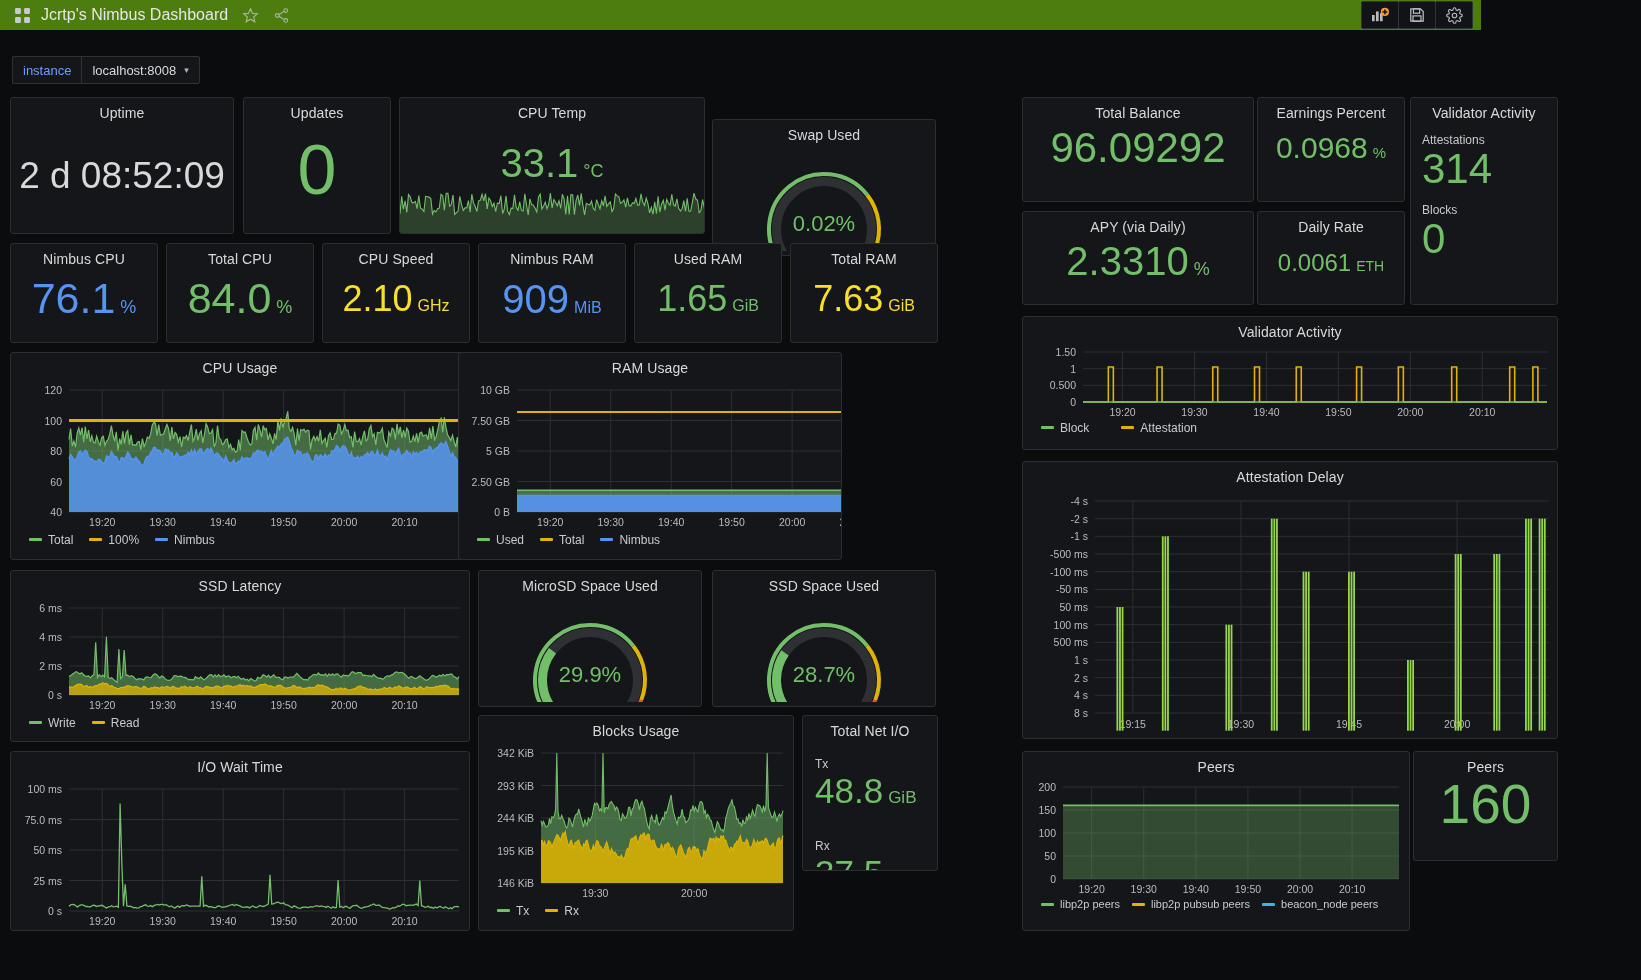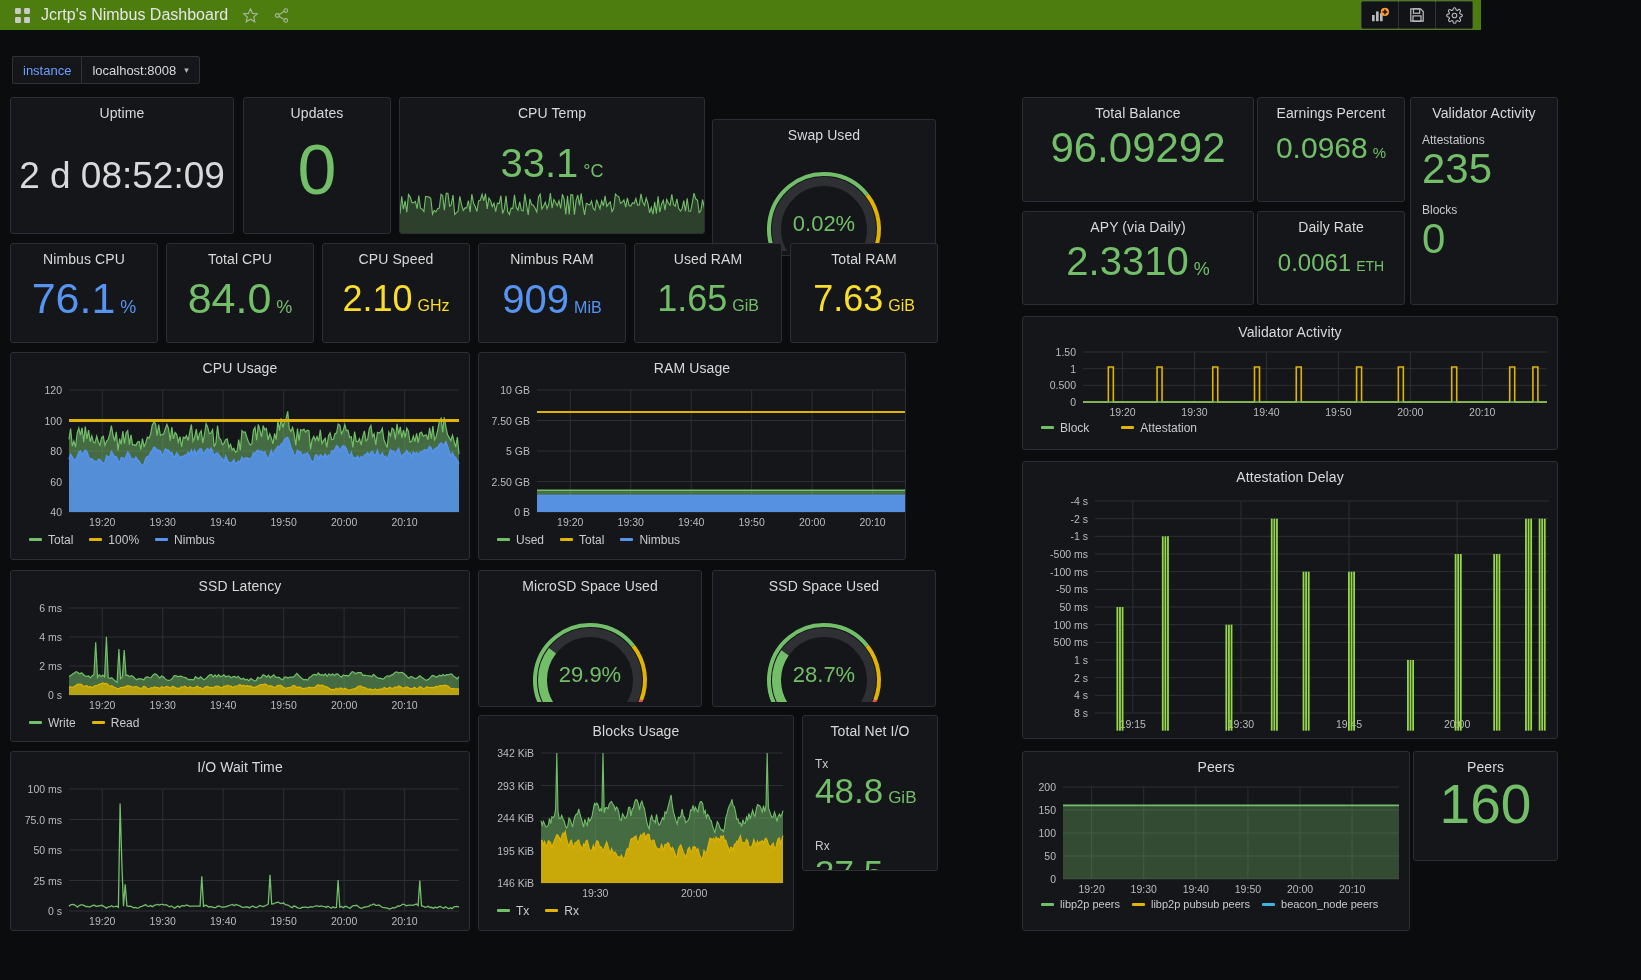--- a/index.html
+++ b/index.html
@@ -256,21 +256,21 @@
         <line x1="58" y1="40.5" x2="448" y2="40.5" stroke="#e0b400" stroke-width="3"></line>
       </g>
     </svg>
   <div class="legend" id="lg-cpu" style="margin-top:2px;">
       <div><span class="sw" style="background: rgb(115, 191, 105);"></span><span class="t">Total</span></div>
       <div><span class="sw" style="background: rgb(224, 180, 0);"></span><span class="t">100%</span></div>
       <div><span class="sw" style="background: rgb(87, 148, 242);"></span><span class="t">Nimbus</span></div>
     </div>
 </div>
 
-<div class="panel" style="left:478px; top:352px; width:428px; height:208px;">
+<div class="panel" style="left:458px; top:352px; width:384px; height:208px;">
   <div class="panel-title">RAM Usage</div>
   <svg class="chart" width="458" height="150" style="margin-top:4px;">
       <g id="c-ram">
         <line x1="58" y1="132" x2="448" y2="132" class="grid"></line>
         <text x="51" y="136" text-anchor="end" class="axtick">0 B</text>
         <line x1="58" y1="101.5" x2="448" y2="101.5" class="grid"></line>
         <text x="51" y="105.5" text-anchor="end" class="axtick">2.50 GB</text>
         <line x1="58" y1="71" x2="448" y2="71" class="grid"></line>
         <text x="51" y="75" text-anchor="end" class="axtick">5 GB</text>
         <line x1="58" y1="40.5" x2="448" y2="40.5" class="grid"></line>
@@ -457,21 +457,21 @@
   <div class="panel-title">Earnings Percent</div>
   <div class="stat-val" style="margin-top:12px;">
     <span class="stat-num" style="font-size:30px;color:#73bf69;">0.0968</span>
     <span class="stat-unit" style="color:#73bf69;font-size:15px;">%</span>
   </div>
 </div>
 
 <div class="panel" style="left:1410px; top:97px; width:148px; height:208px;">
   <div class="panel-title">Validator Activity</div>
   <div class="lbl-small" style="margin:12px 0 0 11px;">Attestations</div>
-  <div style="font-size:42px;color:#73bf69;margin-left:11px;line-height:1.05;">235</div>
+  <div style="font-size:42px;color:#73bf69;margin-left:11px;line-height:1.05;">314</div>
   <div class="lbl-small" style="margin:12px 0 0 11px;">Blocks</div>
   <div style="font-size:42px;color:#73bf69;margin-left:11px;line-height:1.05;">0</div>
 </div>
 
 <div class="panel" style="left:1022px; top:211px; width:232px; height:94px;">
   <div class="panel-title">APY (via Daily)</div>
   <div class="stat-val" style="margin-top:6px;">
     <span class="stat-num" style="font-size:40px;color:#73bf69;">2.3310</span>
     <span class="stat-unit" style="color:#73bf69;">%</span>
   </div>

